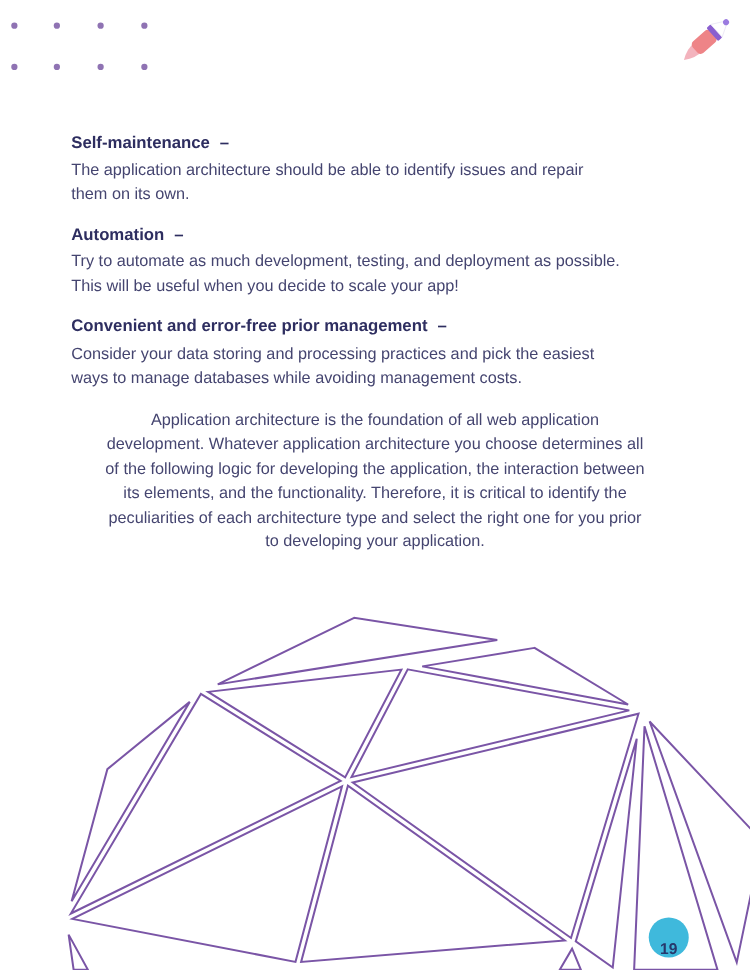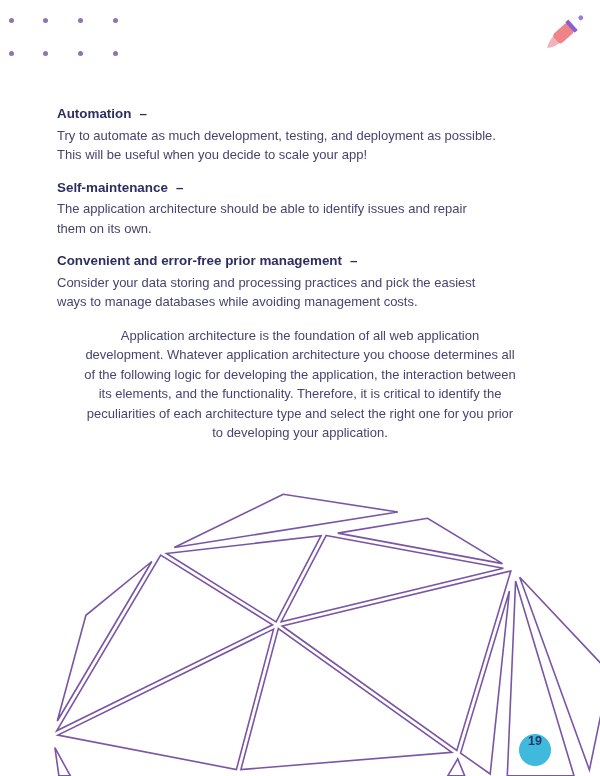--- a/index.html
+++ b/index.html
@@ -29,21 +29,21 @@
   }
   .section{margin:0 0 13px 0;}
   .sec-head{font-weight:bold;color:var(--heading-text);font-size:13.4px;margin:0 0 2px 0;}
   .sec-head .dash{margin-left:8px;font-weight:bold;}
   .sec-body,.paragraph{white-space:pre-line;margin:0;}
   .paragraph{margin-top:14px;text-align:center;}
   .wireframe{position:absolute;left:0;top:0;width:600px;height:776px;pointer-events:none;}
   .badge{
     position:absolute;left:519px;top:734px;width:32px;height:32px;border-radius:50%;
     background:var(--badge-bg);color:var(--badge-text);
-    display:flex;align-items:flex-start;justify-content:center;
+    display:flex;align-items:flex-end;justify-content:center;
     font-size:12.5px;font-weight:bold;
   }
 </style>
 </head>
 <body>
 
 <div class="page">
 
   <div class="dotgrid">
       <div class="dot" style="left: 8.5px; top: 17.5px;"></div>
@@ -63,32 +63,32 @@
       <rect x="6.5" y="-7" width="4.6" height="14" rx="1" fill="var(--rocket-band)"></rect>
       <path d="M 11 -6.8 L 21.5 -1 L 21.5 1 L 11 6.8 Z" fill="var(--rocket-nose)" stroke="#e7e4f2" stroke-width="0.6"></path>
       <circle cx="21.3" cy="0" r="2.4" fill="var(--rocket-tip)"></circle>
     </g>
   </svg>
 
   <div class="content">
 
     <div class="section">
       <div class="sec-head">
+        <span>Self-maintenance</span><span class="dash">–</span>
+      </div>
+      <p class="sec-body">The application architecture should be able to identify issues and repair
+them on its own.</p>
+    </div>
+
+    <div class="section">
+      <div class="sec-head">
         <span>Automation</span><span class="dash">–</span>
       </div>
       <p class="sec-body">Try to automate as much development, testing, and deployment as possible.
 This will be useful when you decide to scale your app!</p>
-    </div>
-
-    <div class="section">
-      <div class="sec-head">
-        <span>Self-maintenance</span><span class="dash">–</span>
-      </div>
-      <p class="sec-body">The application architecture should be able to identify issues and repair
-them on its own.</p>
     </div>
 
     <div class="section">
       <div class="sec-head">
         <span>Convenient and error-free prior management</span><span class="dash">–</span>
       </div>
       <p class="sec-body">Consider your data storing and processing practices and pick the easiest
 ways to manage databases while avoiding management costs.</p>
     </div>
 

